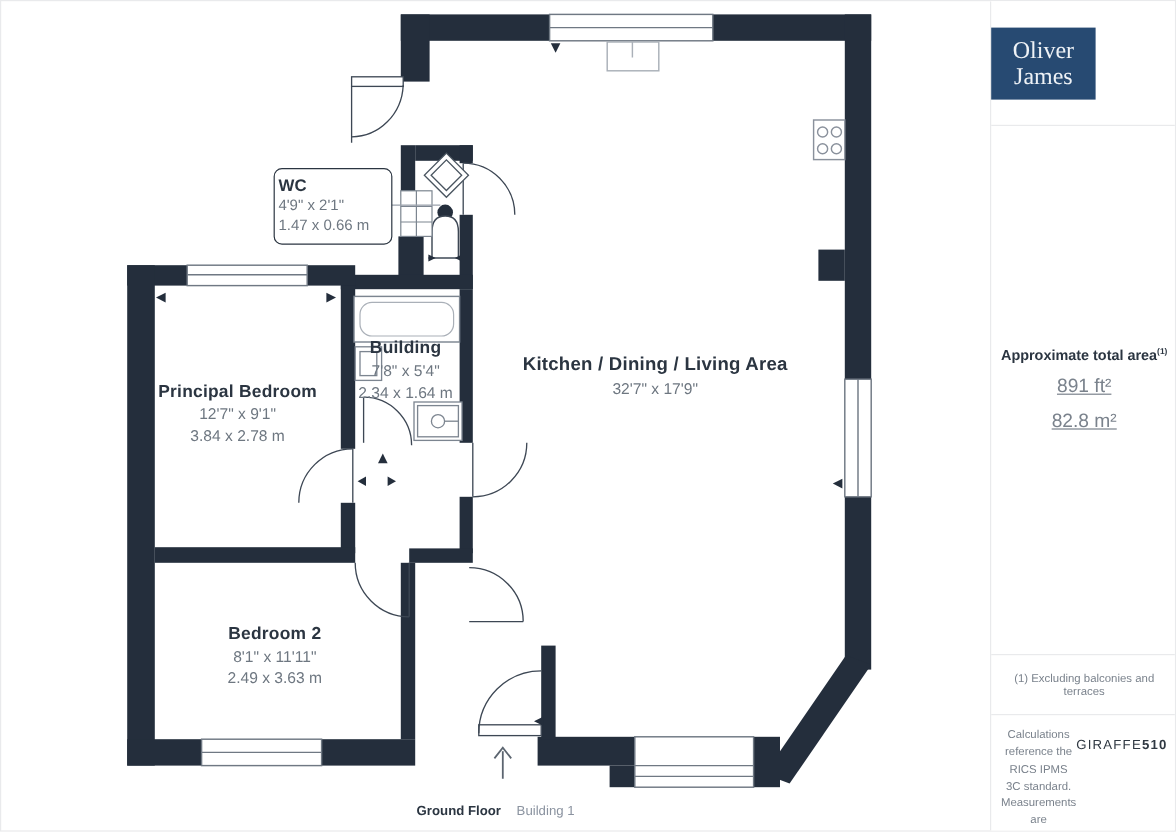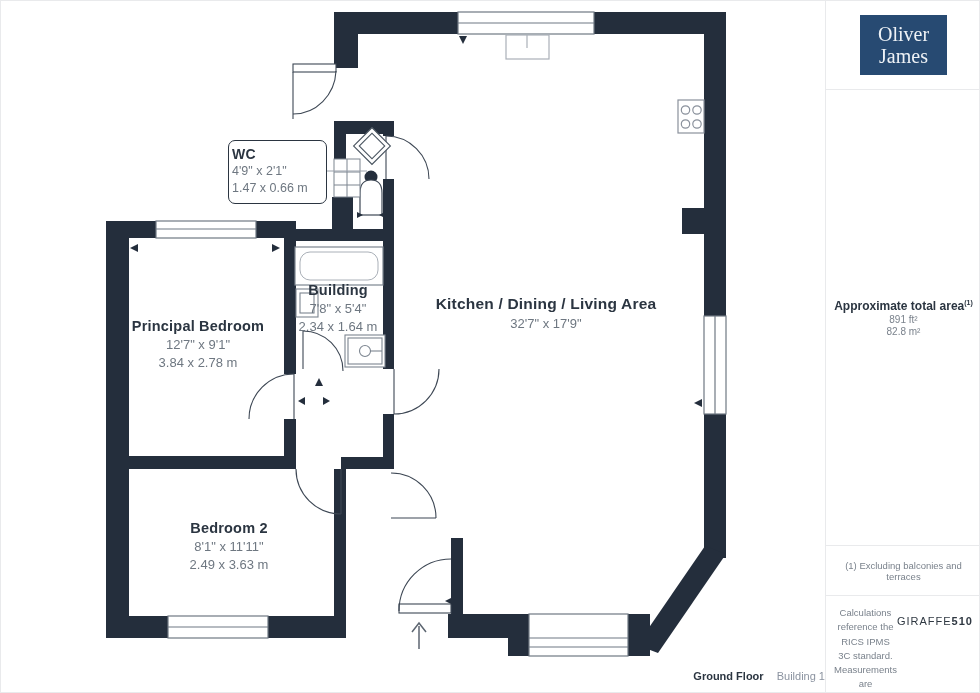--- a/index.html
+++ b/index.html
@@ -18,40 +18,40 @@
     background:#fff;border:1.5px solid #2b3541;border-radius:7px;
     text-align:left;padding:5px 3px 6px 3px;z-index:3;
   }
   .wc-box .room-title{font-size:14px;}
   .wc-box .room-dims{font-size:12.5px;margin-top:1px;}
   .sidebar{
     position:absolute;left:824px;top:0;width:156px;height:693px;box-sizing:border-box;
     border-left:1px solid #e9eaec;display:flex;flex-direction:column;background:#fff;
   }
   .side-card{border-bottom:1px solid #e9eaec;box-sizing:border-box;}
-  .logo-card{height:89px;display:flex;align-items:center;justify-content:center;}
+  .logo-card{height:104px;display:flex;align-items:center;justify-content:flex-start;}
   .logo{
     width:87px;height:60px;background:#274a72;color:#eef2f6;
     font-family:"Liberation Serif","DejaVu Serif",serif;
     font-size:20px;line-height:1.1;display:flex;flex-direction:column;
     align-items:center;justify-content:center;
   }
   .area-card{flex:1 1 auto;display:flex;flex-direction:column;align-items:center;justify-content:center;}
   .area-title{font-size:12px;font-weight:bold;color:#2b3541;text-align:center;}
   .area-title sup{font-size:7px;}
-  .area-val{font-size:10px;color:#7a828c;margin-top:1px;}
+  .area-val{font-size:16px;color:#7a828c;margin-top:11px;text-decoration:underline;}
   .note-card{height:50px;display:flex;align-items:center;justify-content:center;padding:0 8px;
     font-size:9.5px;color:#7a828c;text-align:center;}
   .disclaimer-card{height:98px;border-bottom:none;padding:10px 10px 8px 10px;
     font-size:9.5px;color:#7a828c;text-align:center;line-height:1.5;
     display:flex;flex-direction:row;justify-content:center;}
   .giraffe{margin-top:7px;font-size:11px;letter-spacing:1px;color:#2f3842;}
   .giraffe .b{font-weight:bold;}
   .footer-bar{
-    position:absolute;left:0;top:669px;width:824px;text-align:right;font-size:11px;
+    position:absolute;left:0;top:669px;width:824px;text-align:center;font-size:11px;
   }
   .footer-floor{font-weight:bold;color:#2b3541;}
   .footer-building{color:#8b93a0;margin-left:10px;}
 </style>
 </head>
 <body>
 
 <div class="plan-wrap">
   <svg width="824" height="660" viewBox="0 0 824 660">
 

